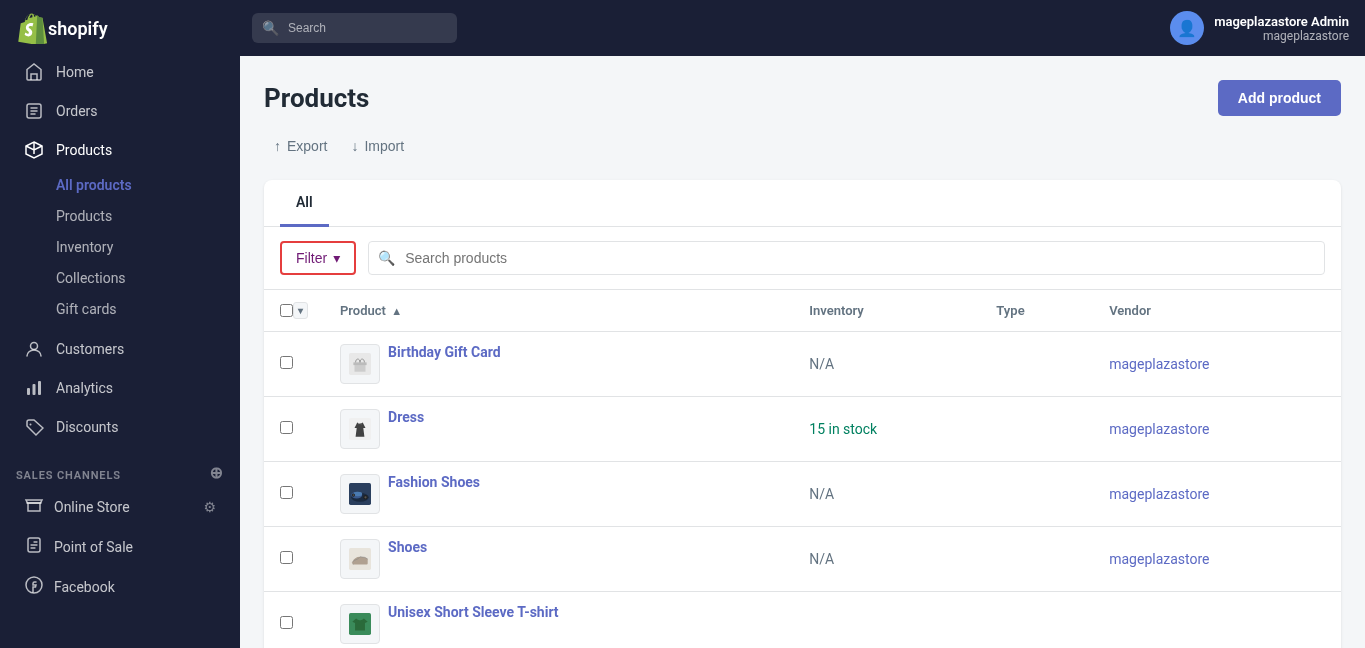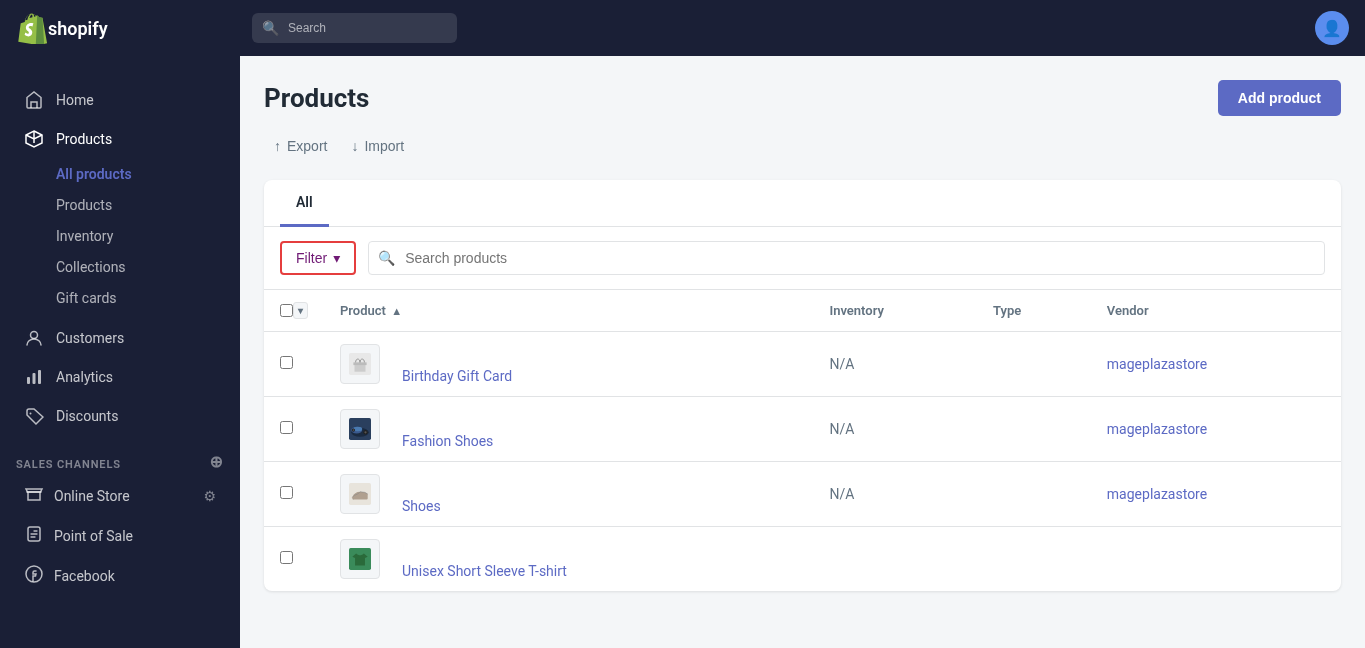--- a/index.html
+++ b/index.html
@@ -29,21 +29,21 @@
     .user-avatar {
       width: 34px; height: 34px; border-radius: 50%; background: #5b8dee;
       display: flex; align-items: center; justify-content: center; color: #fff; font-size: 16px;
     }
     .user-info { text-align: right; }
     .user-name { color: #fff; font-size: 13px; font-weight: 600; }
     .user-store { color: rgba(255,255,255,0.65); font-size: 12px; }
 
     
     .sidebar {
-      width: 240px; background: #1a1f36; height: 648px; padding-top: 72px;
+      width: 240px; background: #1a1f36; height: 648px; padding-top: 44px;
       flex-shrink: 0; overflow-y: auto; position: fixed; left: 0; top: 0; bottom: 0;
     }
     .sidebar::-webkit-scrollbar { width: 0; }
     .sidebar-nav { padding: 8px 0; }
     .sidebar-item {
       display: flex; align-items: center; gap: 12px; padding: 9px 16px;
       color: rgba(255,255,255,0.75); font-size: 14px; cursor: pointer;
       text-decoration: none; border-radius: 4px; margin: 1px 8px;
     }
     .sidebar-item.active { color: #fff; }
@@ -124,21 +124,21 @@
 
     .product-name-link { color: #5c6ac4; text-decoration: none; font-size: 14px; }
 
     .product-thumb {
       width: 40px; height: 40px; border-radius: 4px; background: #f4f6f8;
       display: flex; align-items: center; justify-content: center; overflow: hidden;
       border: 1px solid #e1e3e5;
     }
     .product-thumb svg { width: 22px; height: 22px; color: #919eab; }
 
-    .product-cell { display: flex; align-items: flex-end; gap: 22px; }
+    .product-cell { display: flex; align-items: flex-start; gap: 8px; font-weight: bold; }
     .header-checkbox { display: flex; align-items: center; gap: 0; }
     .dropdown-arrow {
       background: #f4f6f8; border: 1px solid #e1e3e5; border-radius: 3px;
       padding: 2px 4px; cursor: pointer; font-size: 10px; color: #637381;
     }
 
     .inventory-text { color: #637381; font-size: 14px; }
     .inventory-stock { color: #008060; font-size: 14px; }
     .vendor-link { color: #5c6ac4; font-size: 14px; }
 
@@ -162,36 +162,49 @@
       <path d="M27.5 19.7l-1.8 5.5c0 0-1.6-.9-3.5-.9-2.8 0-3 1.8-3 2.2 0 2.4 6.3 3.3 6.3 9 0 4.4-2.8 7.3-6.6 7.3-4.5 0-6.8-2.8-6.8-2.8l1.2-4s2.4 2 4.4 2c1.3 0 1.8-1 1.8-1.8 0-3.1-5.2-3.2-5.2-8.5 0-4.4 3.1-8.6 9.5-8.6 2.4 0 3.7.7 3.7.7z" fill="#fff"></path>
     </svg>
     <span class="logo-text">shopify</span>
   </div>
   <div class="search-wrap">
     <span class="search-icon-top">🔍</span>
     <input type="text" class="search-bar" placeholder="Search" style="">
   </div>
   <div class="user-area">
     <div class="user-avatar">👤</div>
+    <div class="user-info">
+      <div class="user-name">mageplazastore Admin</div>
+      <div class="user-store">mageplazastore</div>
+    </div>
   </div>
 </div>
 
 <div class="sidebar">
   <nav class="sidebar-nav">
 
     <div class="sidebar-item">
       <span class="icon">
         <svg width="20" height="20" viewBox="0 0 20 20" fill="none">
             <path d="M3 7.5L10 2l7 5.5V17a1 1 0 01-1 1H4a1 1 0 01-1-1V7.5z" stroke="rgba(255,255,255,0.7)" stroke-width="1.5" fill="none"></path>
             <path d="M7 18v-6h6v6" stroke="rgba(255,255,255,0.7)" stroke-width="1.5"></path>
           </svg>
       </span>
       <span>Home</span>
     </div>
 
+    <div class="sidebar-item">
+      <span class="icon">
+        <svg width="20" height="20" viewBox="0 0 20 20" fill="none">
+            <rect x="3" y="3" width="14" height="14" rx="2" stroke="rgba(255,255,255,0.7)" stroke-width="1.5"></rect>
+            <path d="M7 7h6M7 10h6M7 13h4" stroke="rgba(255,255,255,0.7)" stroke-width="1.5" stroke-linecap="round"></path>
+          </svg>
+      </span>
+      <span>Orders</span>
+    </div>
 
     <div class="sidebar-item active">
       <span class="icon">
         <svg width="20" height="20" viewBox="0 0 20 20" fill="none">
             <path d="M10 2l8 4v8l-8 4-8-4V6l8-4z" stroke="#fff" stroke-width="1.5" fill="none"></path>
             <path d="M10 2v12M2 6l8 4 8-4" stroke="#fff" stroke-width="1.5"></path>
           </svg>
       </span>
       <span>Products</span>
     </div>
@@ -364,20 +377,47 @@
       </td>
     </tr>
           <tr>
       <td>
         <input type="checkbox" style="">
       </td>
       <td>
         <div class="product-cell">
           <div class="product-thumb">
             <svg viewBox="0 0 40 40" width="40" height="40">
+                    <rect width="40" height="40" fill="#f0f0f0" rx="3"></rect>
+                    <path d="M15 8 L10 18 L14 18 L12 34 L28 34 L26 18 L30 18 L25 8 Q20 12 15 8z" fill="#222" opacity="0.85"></path>
+                    <circle cx="18" cy="10" r="1.5" fill="white" opacity="0.4"></circle>
+                    <circle cx="22" cy="11" r="1" fill="white" opacity="0.3"></circle>
+                  </svg>
+          </div>
+          <a class="product-name-link" href="#">Dress</a>
+        </div>
+      </td>
+      <td>
+        <span class="inventory-stock">15 in stock</span>
+      </td>
+      <td>
+        <span></span>
+      </td>
+      <td>
+        <span class="vendor-link">mageplazastore</span>
+      </td>
+    </tr>
+          <tr>
+      <td>
+        <input type="checkbox" style="">
+      </td>
+      <td>
+        <div class="product-cell">
+          <div class="product-thumb">
+            <svg viewBox="0 0 40 40" width="40" height="40">
                     <rect width="40" height="40" fill="#2a3f5e" rx="3"></rect>
                     <ellipse cx="20" cy="26" rx="16" ry="8" fill="#1a2a40"></ellipse>
                     <ellipse cx="14" cy="22" rx="10" ry="6" fill="#3a5a8e"></ellipse>
                     <ellipse cx="16" cy="20" rx="8" ry="4" fill="#4a7ab0"></ellipse>
                     <circle cx="8" cy="22" r="3" fill="#222"></circle>
                     <circle cx="30" cy="26" r="4" fill="#222"></circle>
                     <circle cx="8" cy="22" r="1.5" fill="#555"></circle>
                     <circle cx="30" cy="26" r="2" fill="#555"></circle>
                   </svg>
           </div>

